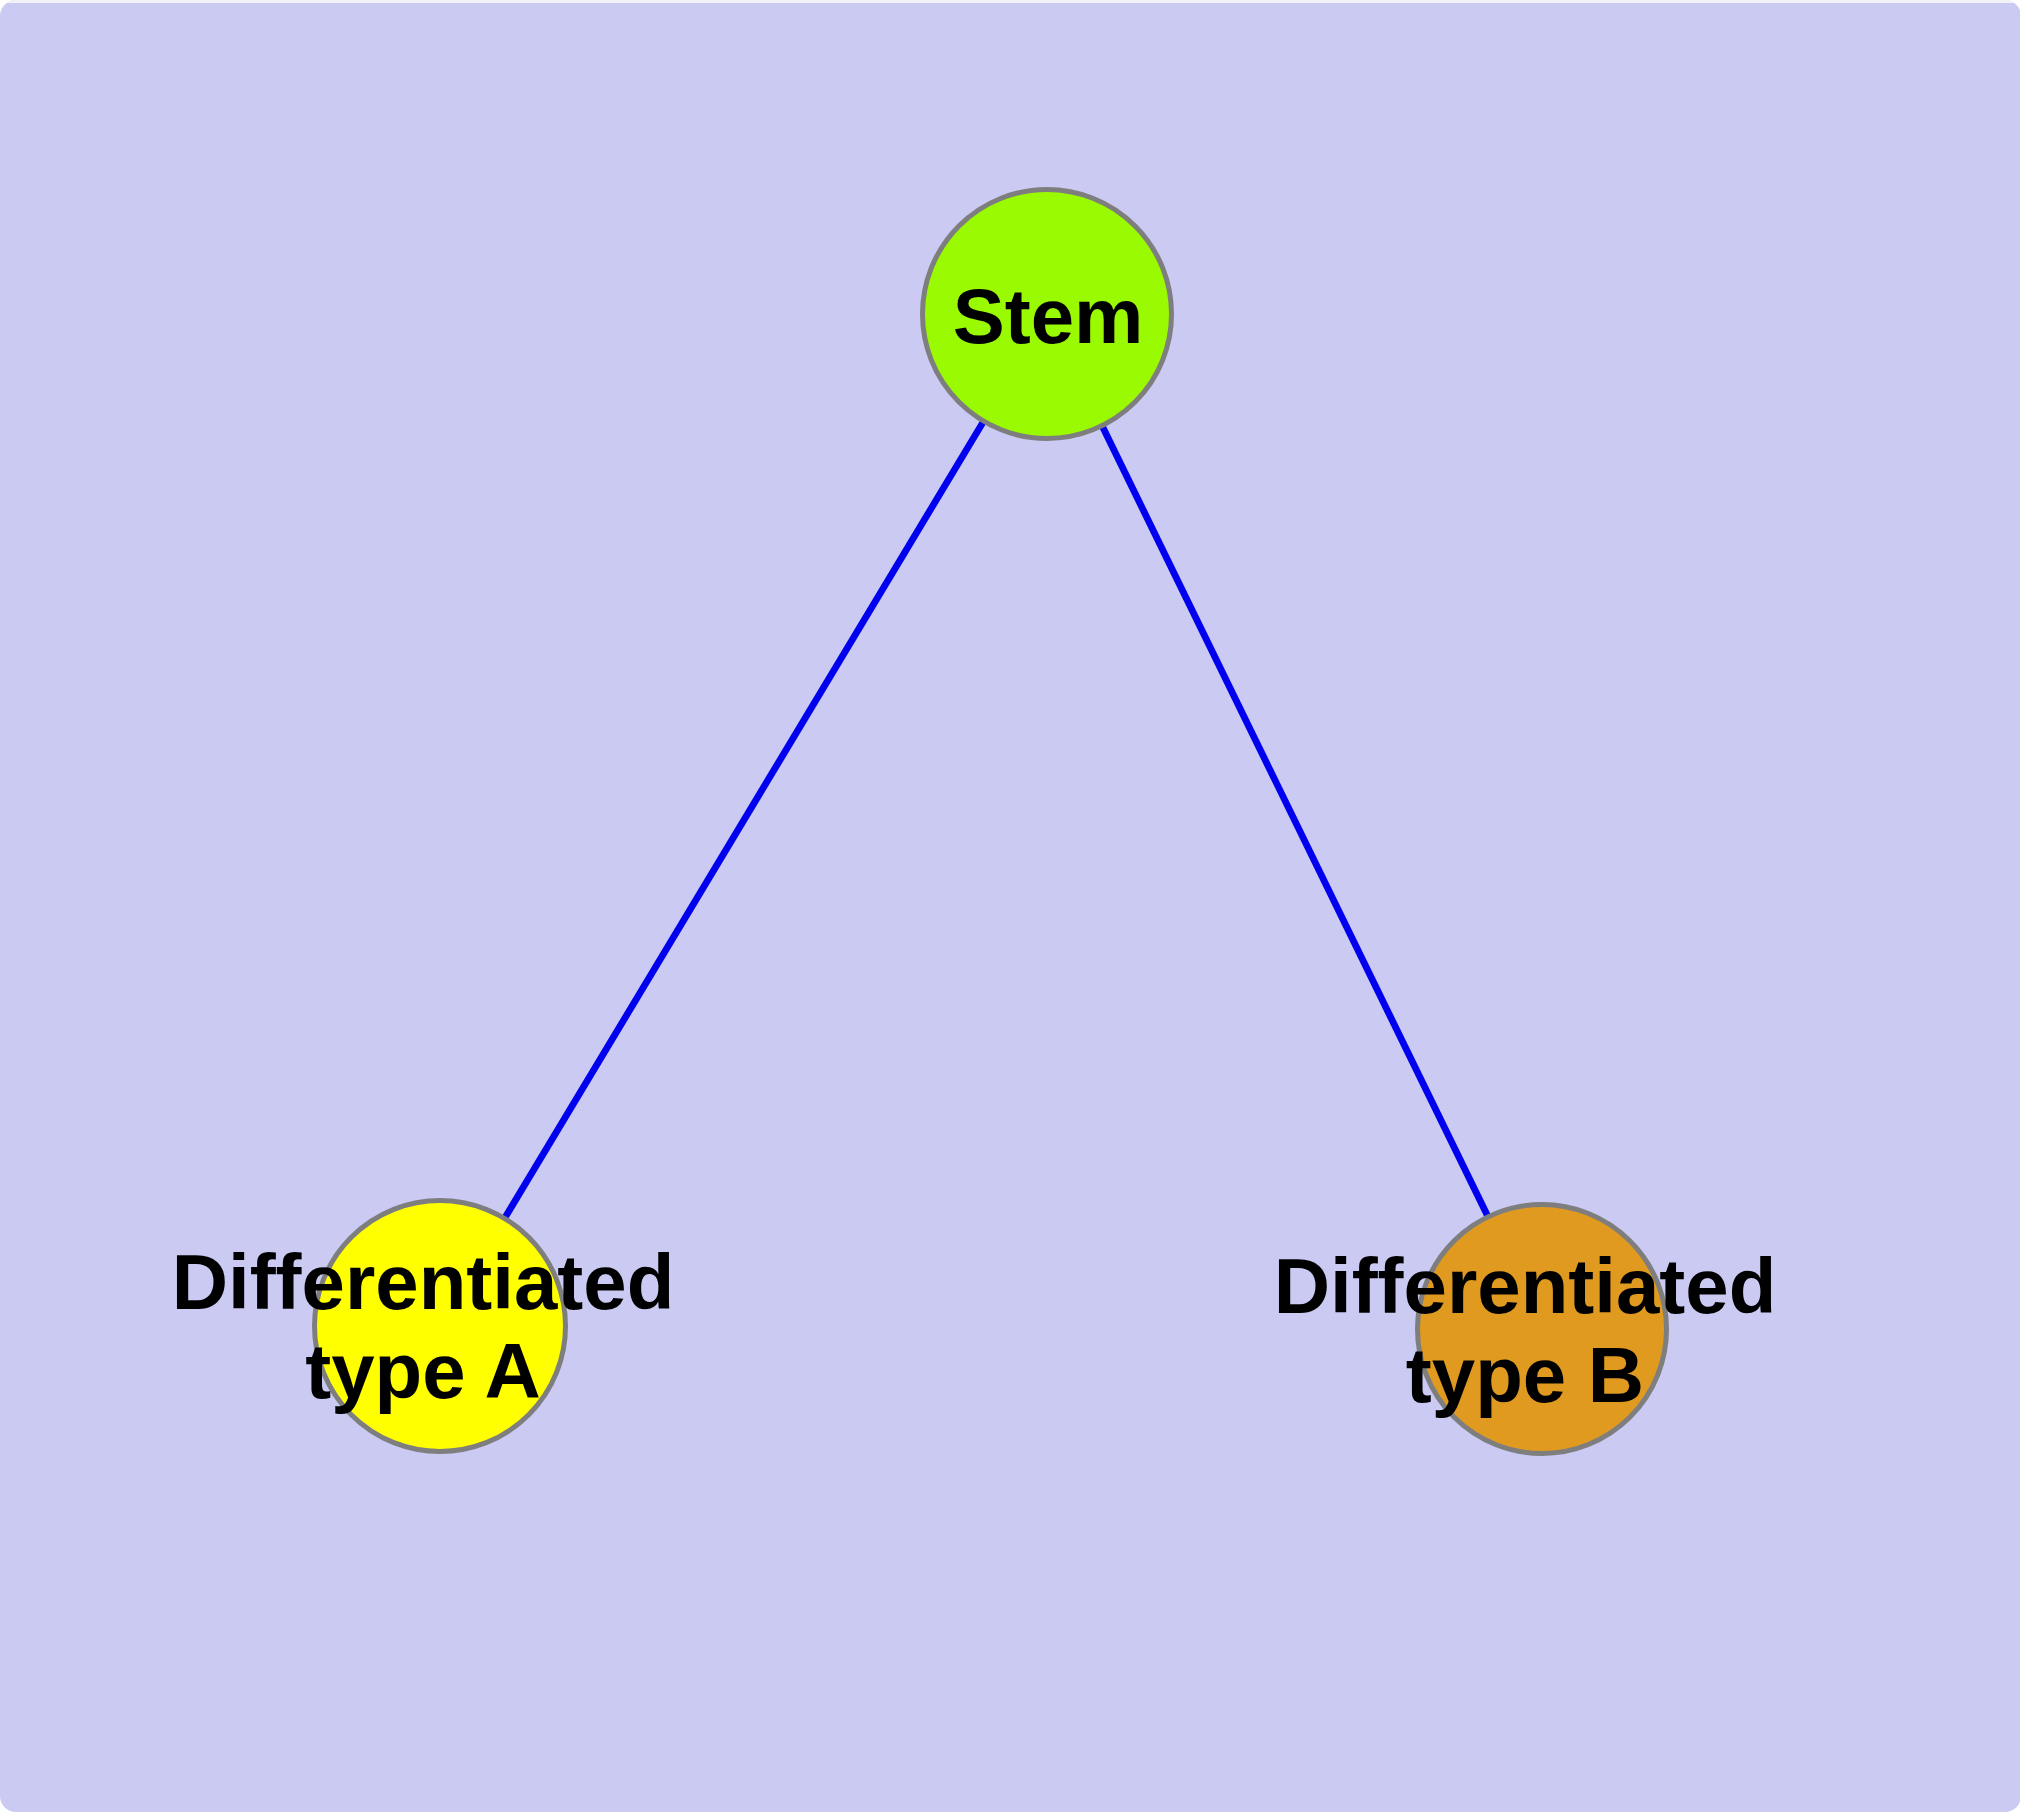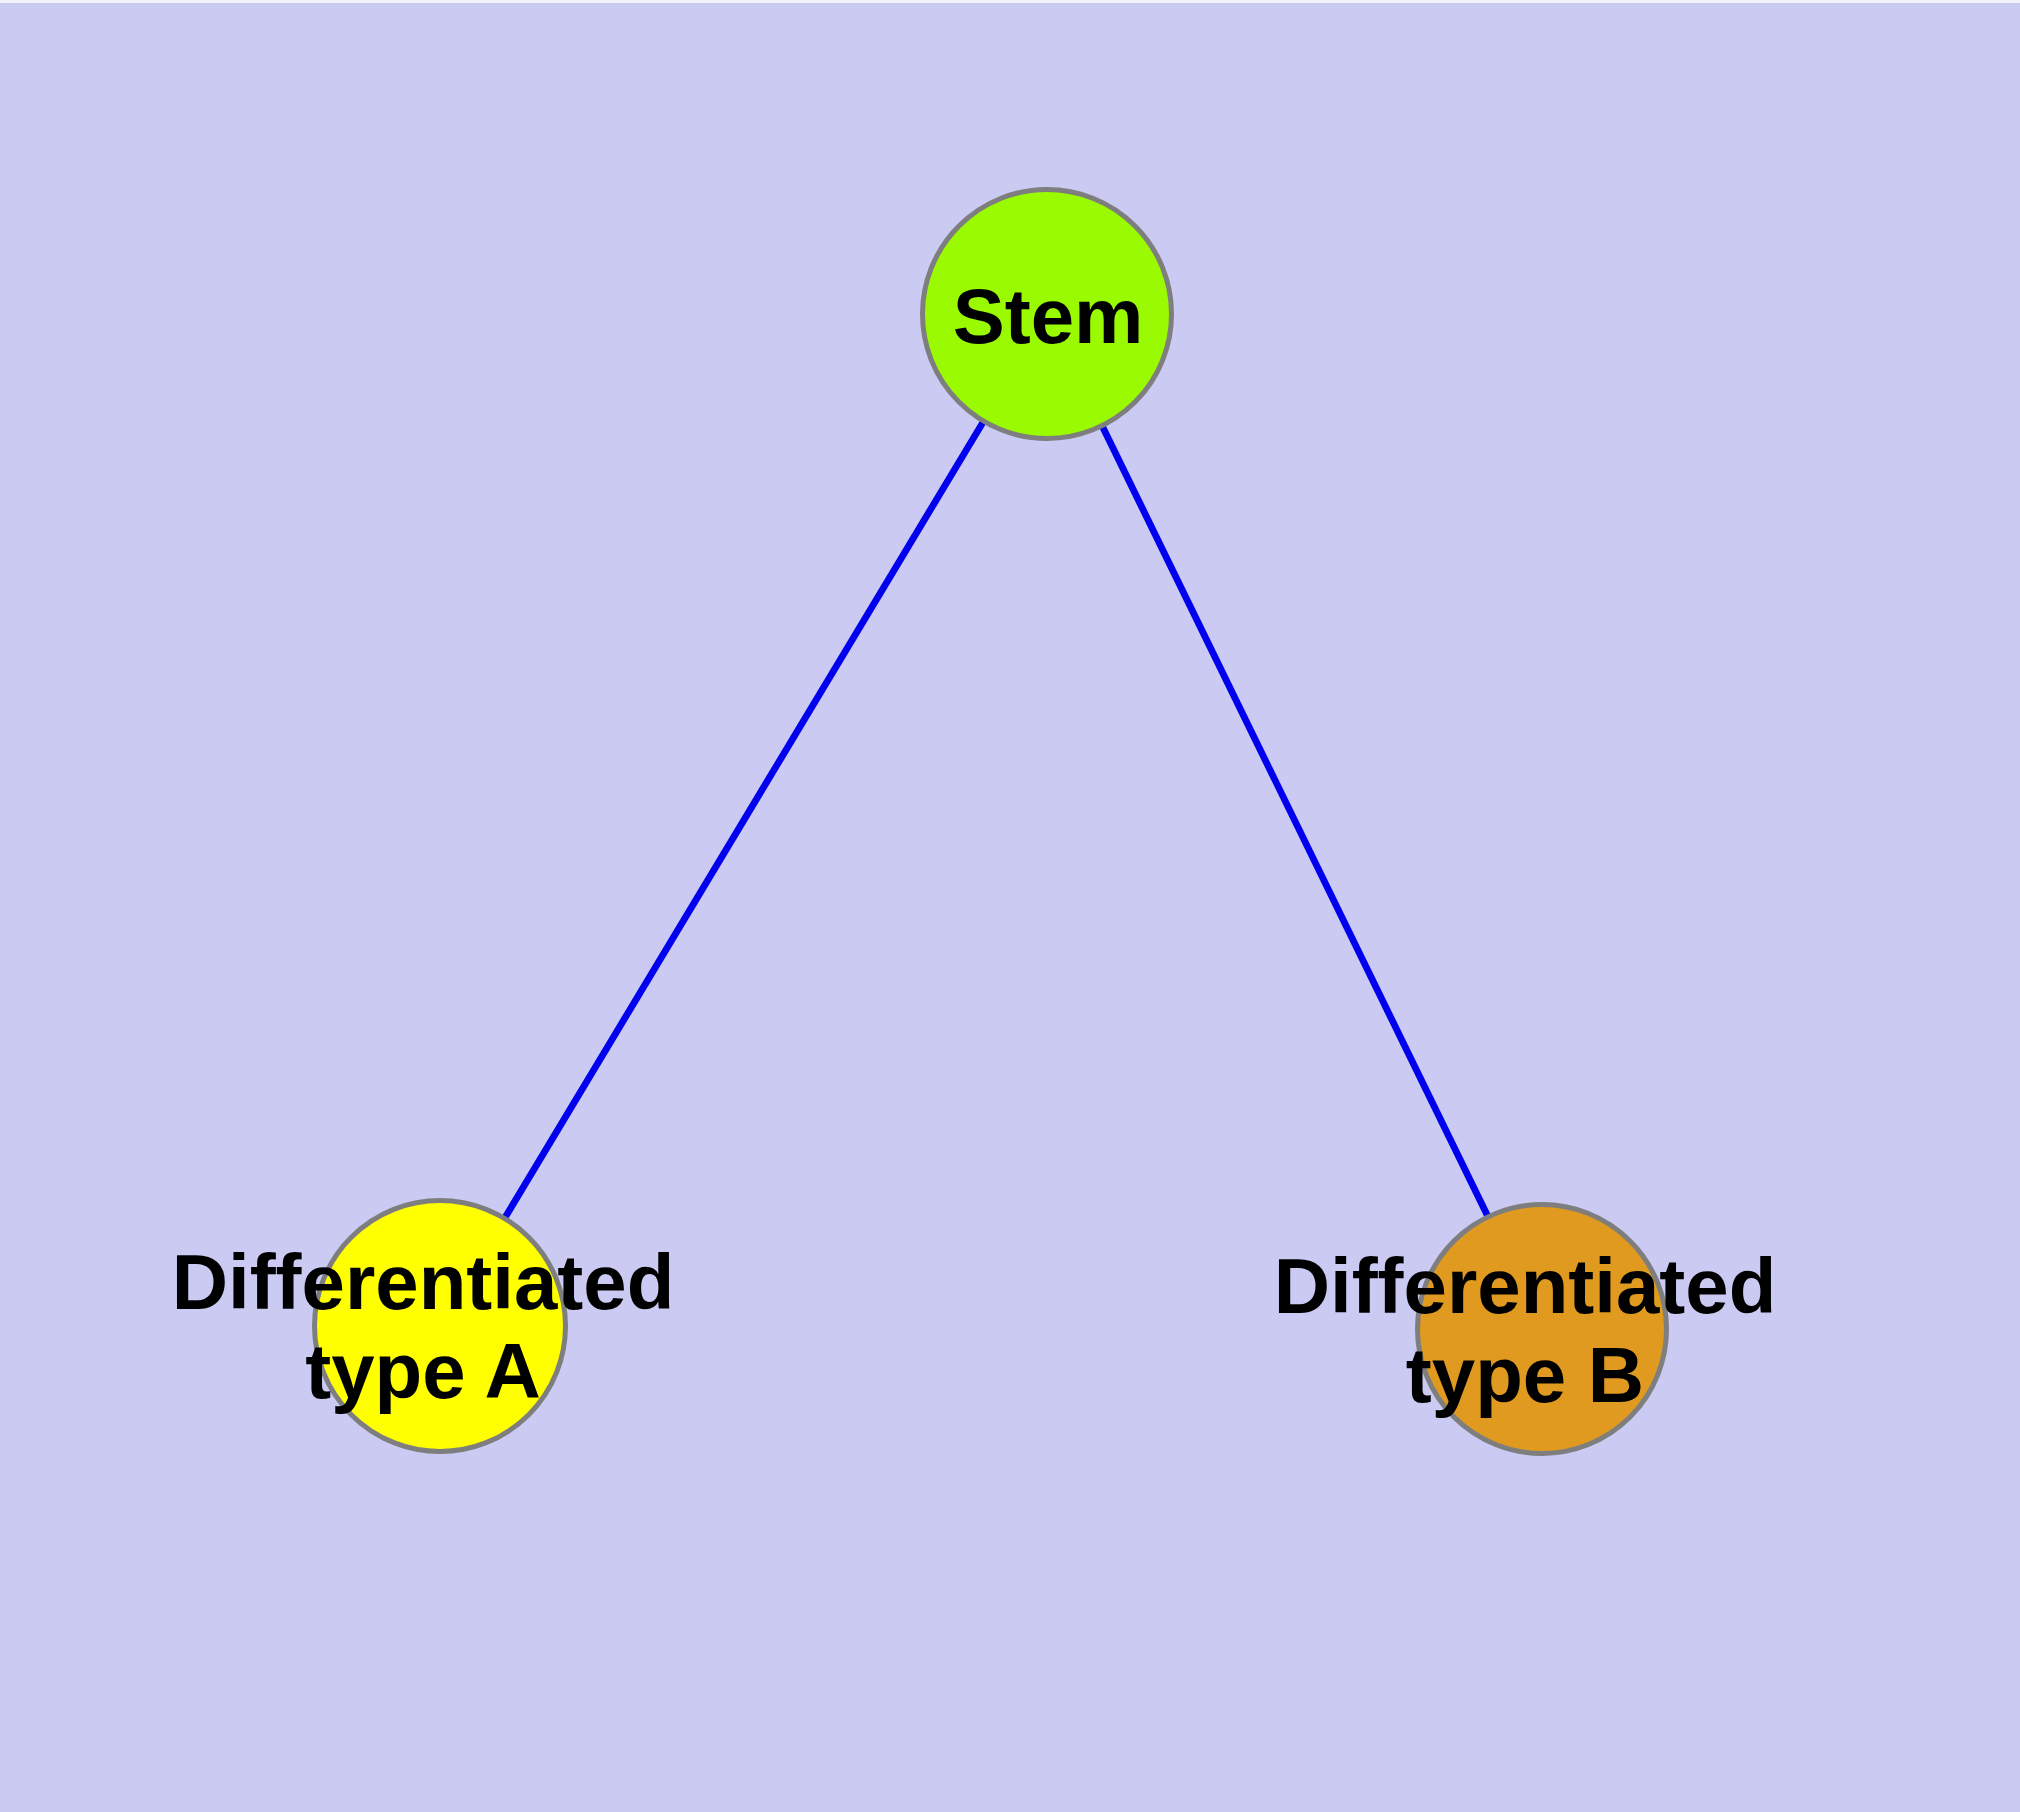--- a/index.html
+++ b/index.html
@@ -3,20 +3,21 @@
 <meta charset="utf-8">
 <style>
   html, body { margin: 0; padding: 0; }
   body { font-family: "Liberation Sans", sans-serif; }
 
   .canvas {
     position: relative;
     width: 2021px;
     height: 1812px;
     overflow: hidden;
+    border-radius: 16px;
   }
 
   .top-edge {
     position: absolute;
     left: 0; top: 0;
     width: 100%; height: 2.5px;
     background: #f2f2fb;
     z-index: 4;
   }
 

